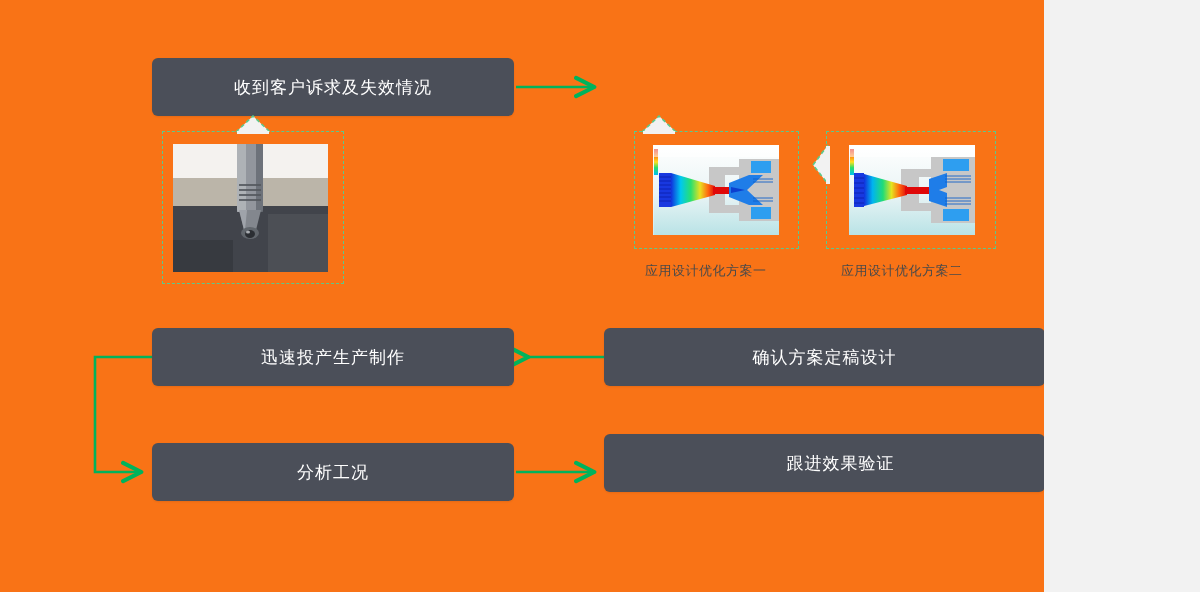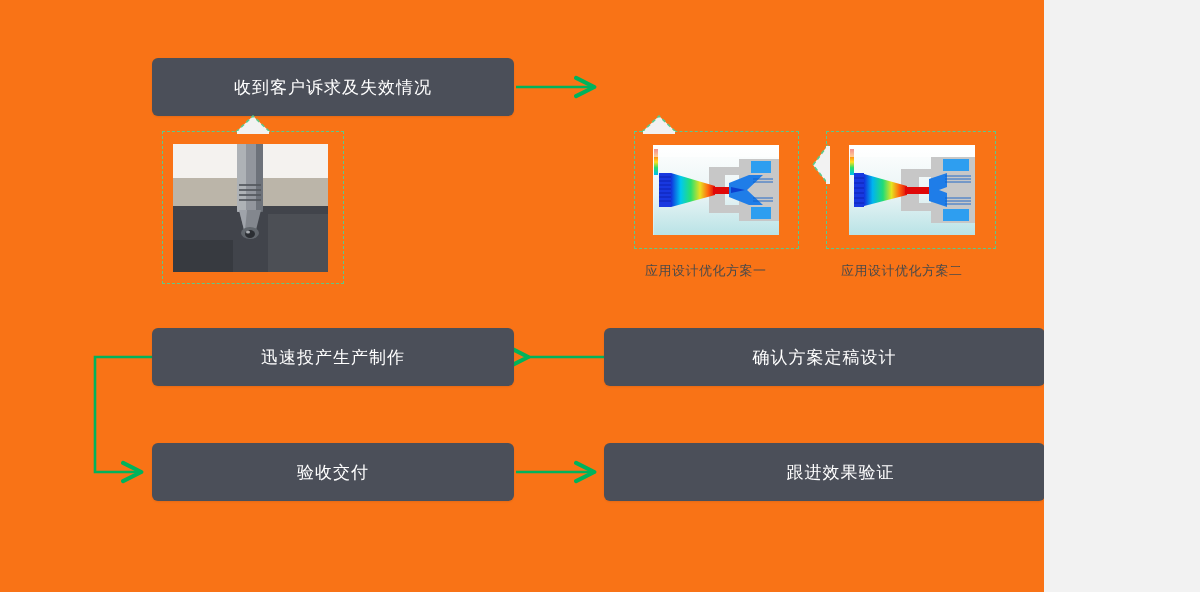--- a/index.html
+++ b/index.html
@@ -111,24 +111,24 @@
 
   <div class="node" style="left:152px; top:328px; width:362px; height:58px;">
     <span class="node-label">迅速投产生产制作</span>
   </div>
 
   <div class="node" style="left:604px; top:328px; width:441px; height:58px;">
     <span class="node-label">确认方案定稿设计</span>
   </div>
 
   <div class="node" style="left:152px; top:443px; width:362px; height:58px;">
-    <span class="node-label">验收交付</span>
-  </div>
-
-  <div class="node" style="left:604px; top:443px; width:441px; height:58px;padding-left:32px;">
+    <span class="node-label">分析工况</span>
+  </div>
+
+  <div class="node" style="left:604px; top:434px; width:441px; height:58px;padding-left:32px;">
     <span class="node-label">跟进效果验证</span>
   </div>
 
   <div class="dash-panel" style="left:162px; top:131px; width:182px; height:153px;">
     <div class="dash-box"></div>
     <svg class="notch" style="left:74px; top:-16px;" viewBox="0 0 34 18" xmlns="http://www.w3.org/2000/svg">
       <path d="M0,17 L17,1 L34,17" fill="#f2f2f2" stroke="#5bc98b" stroke-width="1.6" stroke-dasharray="4 3"></path>
       <rect x="1" y="16" width="32" height="3" fill="#f2f2f2"></rect>
     </svg>
   </div>

